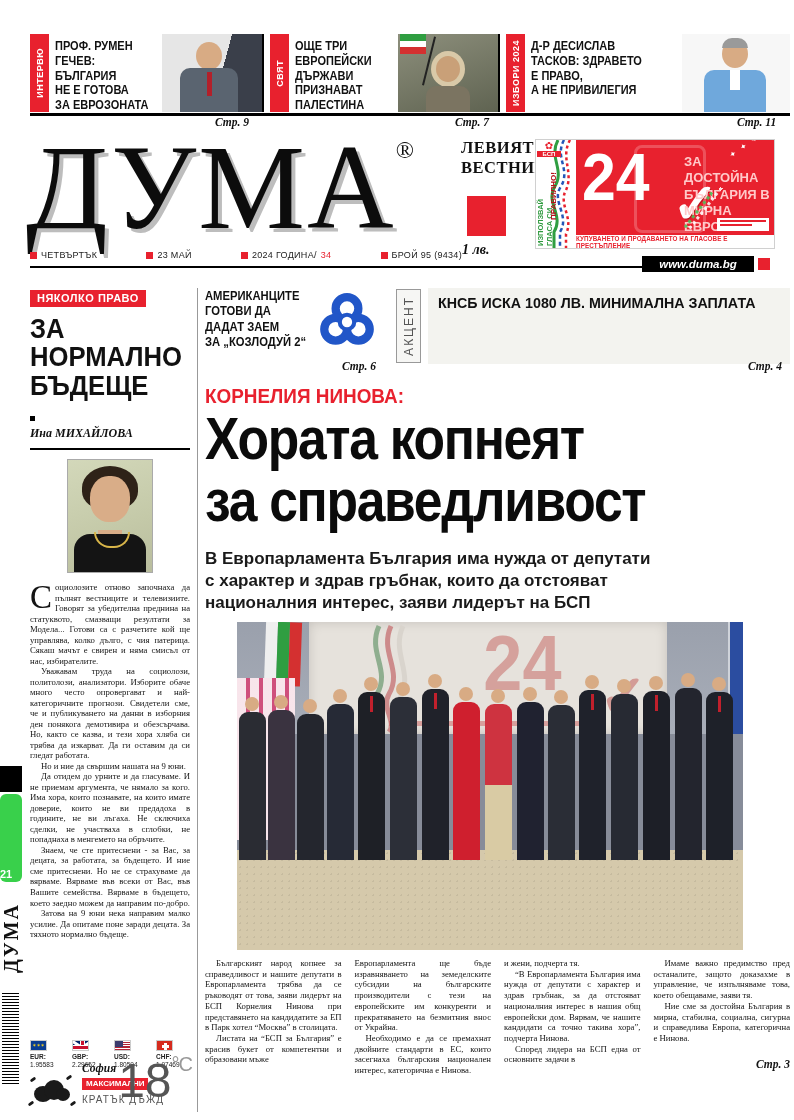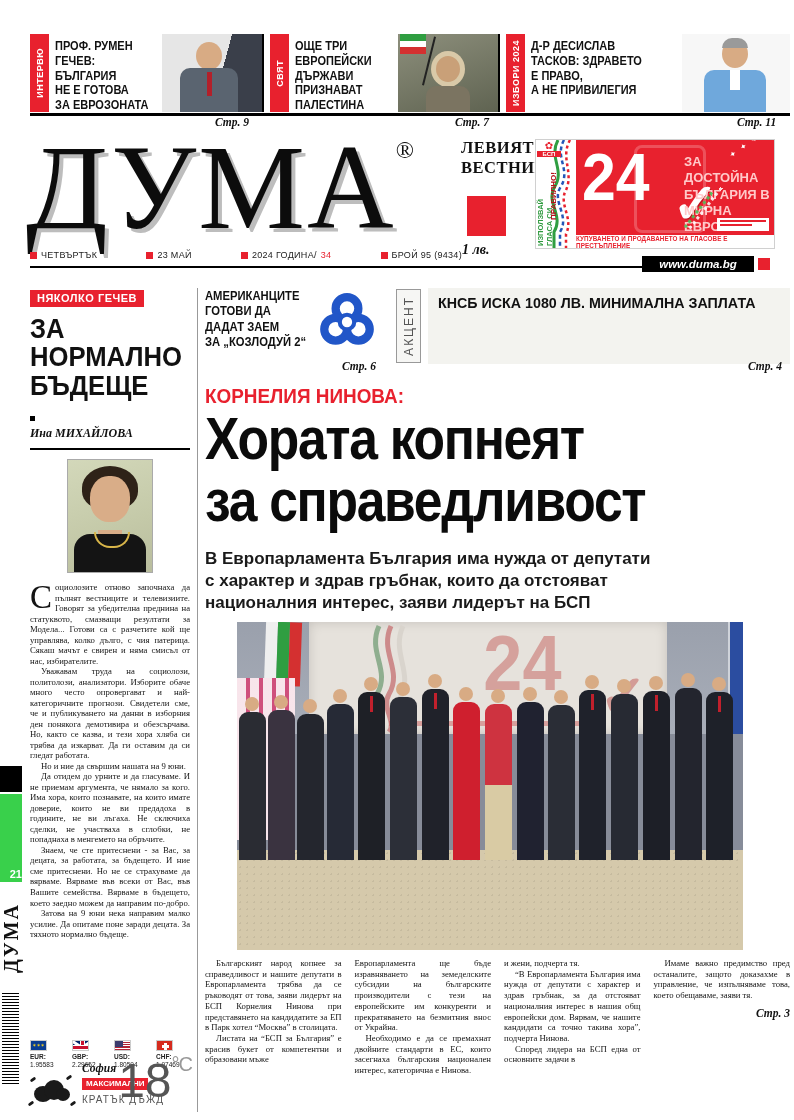--- a/index.html
+++ b/index.html
@@ -6,21 +6,21 @@
   body{width:794px;height:1120px;position:relative;overflow:hidden;background:#fff;
        font-family:"Liberation Sans",sans-serif;color:#111;}
   .abs{position:absolute;}
   .vtext{writing-mode:vertical-rl;transform:rotate(180deg);}
   .pre{white-space:pre-line;}
   .red{color:#e8212e;}
 
   
   .edge-black{left:0;top:766px;width:22px;height:26px;background:#000;}
   .edge-green{left:0;top:794px;width:22px;height:88px;background:#39d04b;color:#fff;
-              display:flex;align-items:flex-end;justify-content:flex-end;font-weight:bold;font-size:11px;padding-bottom:2px;box-sizing:border-box;}
+              display:flex;align-items:flex-end;justify-content:flex-start;font-weight:bold;font-size:11px;padding-bottom:2px;box-sizing:border-box;border-radius:6px;}
   .edge-duma{left:0;top:888px;width:23px;height:100px;display:flex;align-items:center;justify-content:center;}
   .edge-duma span{font-family:"Liberation Serif",serif;font-weight:bold;font-size:20px;letter-spacing:2px;}
   .edge-barcode{left:2px;top:992px;width:17px;height:92px;
       background:repeating-linear-gradient(0deg,#000 0 1px,#fff 1px 3px,#000 3px 4px,#fff 4px 6px);}
 
   
   .topstrip{left:30px;top:34px;width:760px;height:78px;display:flex;}
   .sec{display:flex;flex:1;min-width:0;}
   .sec + .sec{border-left:2px solid #000;padding-left:6px;}
   .sec-tag{width:19px;background:#e8212e;color:#fff;display:flex;align-items:center;justify-content:center;flex:none;}
@@ -159,21 +159,21 @@
       background-image:radial-gradient(rgba(0,0,0,.07) 1px,transparent 1px);background-size:7px 7px;}
   .person{position:absolute;bottom:90px;width:27px;border-radius:9px 9px 0 0;}
   .person::before{content:"";position:absolute;left:6px;top:-15px;width:14px;height:14px;border-radius:50%;background:#d8ab84;}
   .person.tie::after{content:"";position:absolute;left:12px;top:4px;width:3px;height:16px;background:#c1202c;}
 
   
   .cols{left:205px;top:958px;width:585px;display:flex;gap:13px;}
   .col{flex:1;font-family:"Liberation Serif",serif;font-size:8.7px;line-height:1.23;text-align:justify;color:#141414;}
   .col p{margin:0;text-indent:11px;}
   .col p.ni{text-indent:0;}
-  .col .endref{text-align:right;margin-top:5px;text-indent:0;}
+  .col .endref{text-align:right;margin-top:13px;text-indent:0;}
 </style>
 </head>
 <body>
 
 <div class="abs edge-black"></div>
 <div class="abs edge-green">
     <span>21</span>
   </div>
 <div class="abs edge-duma">
     <span class="vtext">ДУМА</span>
@@ -292,21 +292,21 @@
     <div class="ad-minibox">
         <i></i>
         <i style="width:70%;"></i>
       </div>
     <div class="ad-legal">КУПУВАНЕТО И ПРОДАВАНЕТО НА ГЛАСОВЕ Е ПРЕСТЪПЛЕНИЕ</div>
   </div>
 </div>
 
 <div class="abs colrule"></div>
 <div class="abs fw">
-  <span class="fw-kicker">НЯКОЛКО ГЕЧЕВ</span>
+  <span class="fw-kicker">НЯКОЛКО ПРАВО</span>
   <div class="fw-h pre">ЗА НОРМАЛНО
 БЪДЕЩЕ</div>
   <div class="fw-bullet"></div>
   <div class="fw-author">Ина МИХАЙЛОВА</div>
   <div class="fw-rule"></div>
   <div class="fw-photo">
     <div class="fw-hair"></div>
     <div class="fw-face"></div>
     <div class="fw-neck"></div>
     <div class="fw-top"></div>
@@ -453,15 +453,16 @@
     <p class="ni">Европарламента ще бъде изравняването на земеделските субсидии на българските производители с тези на европейските им конкуренти и прекратяването на безмитния внос от Украйна.</p>
     <p>Необходимо е да се премахнат двойните стандарти в ЕС, които засегнаха българския национален интерес, категорична е Нинова.</p>
   </div>
   <div class="col">
     <p class="ni">и жени, подчерта тя.</p>
     <p>“В Европарламента България има нужда от депутати с характер и здрав гръбнак, за да отстояват националния интерес в нашия общ европейски дом. Вярвам, че нашите кандидати са точно такива хора”, подчерта Нинова.</p>
     <p>Според лидера на БСП една от основните задачи в</p>
   </div>
   <div class="col">
     <p>Имаме важно предимство пред останалите, защото доказахме в управление, че изпълняваме това, което обещаваме, заяви тя.</p>
+    <p>Ние сме за достойна България в мирна, стабилна, социална, сигурна и справедлива Европа, категорична е Нинова.</p>
     <p class="endref pref">Стр. 3</p>
   </div>
 </div>
 
 </body></html>

